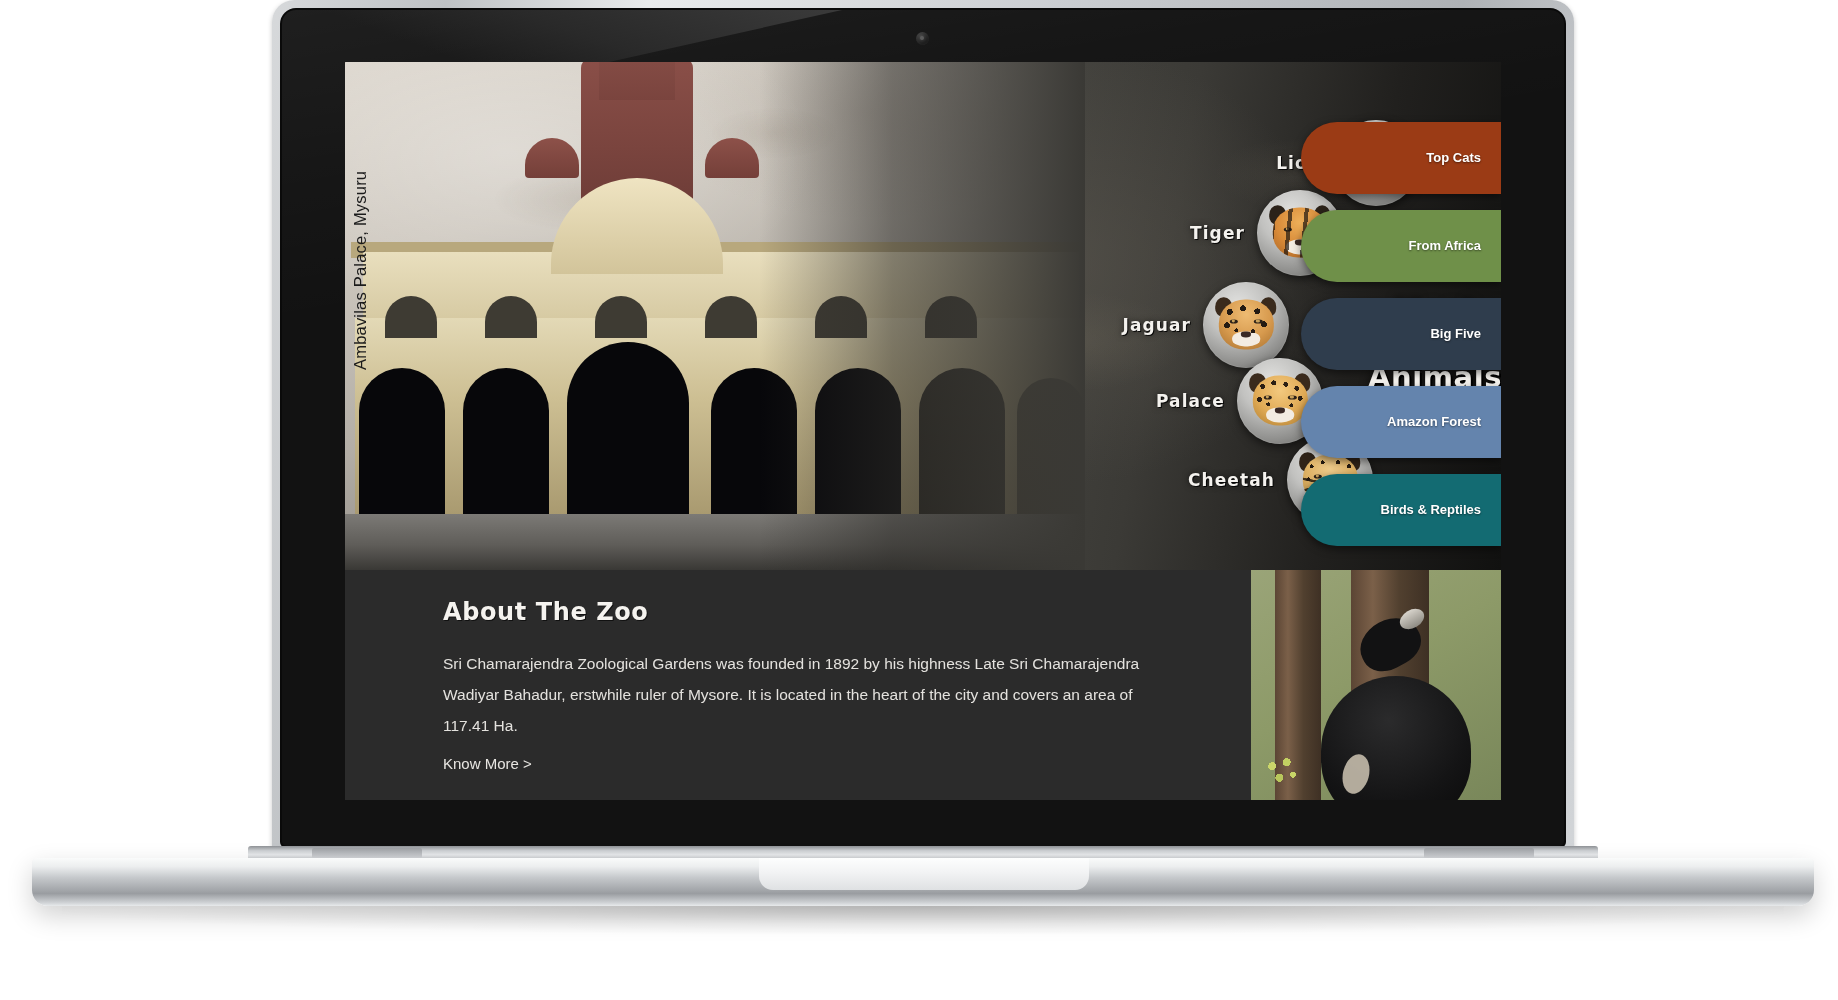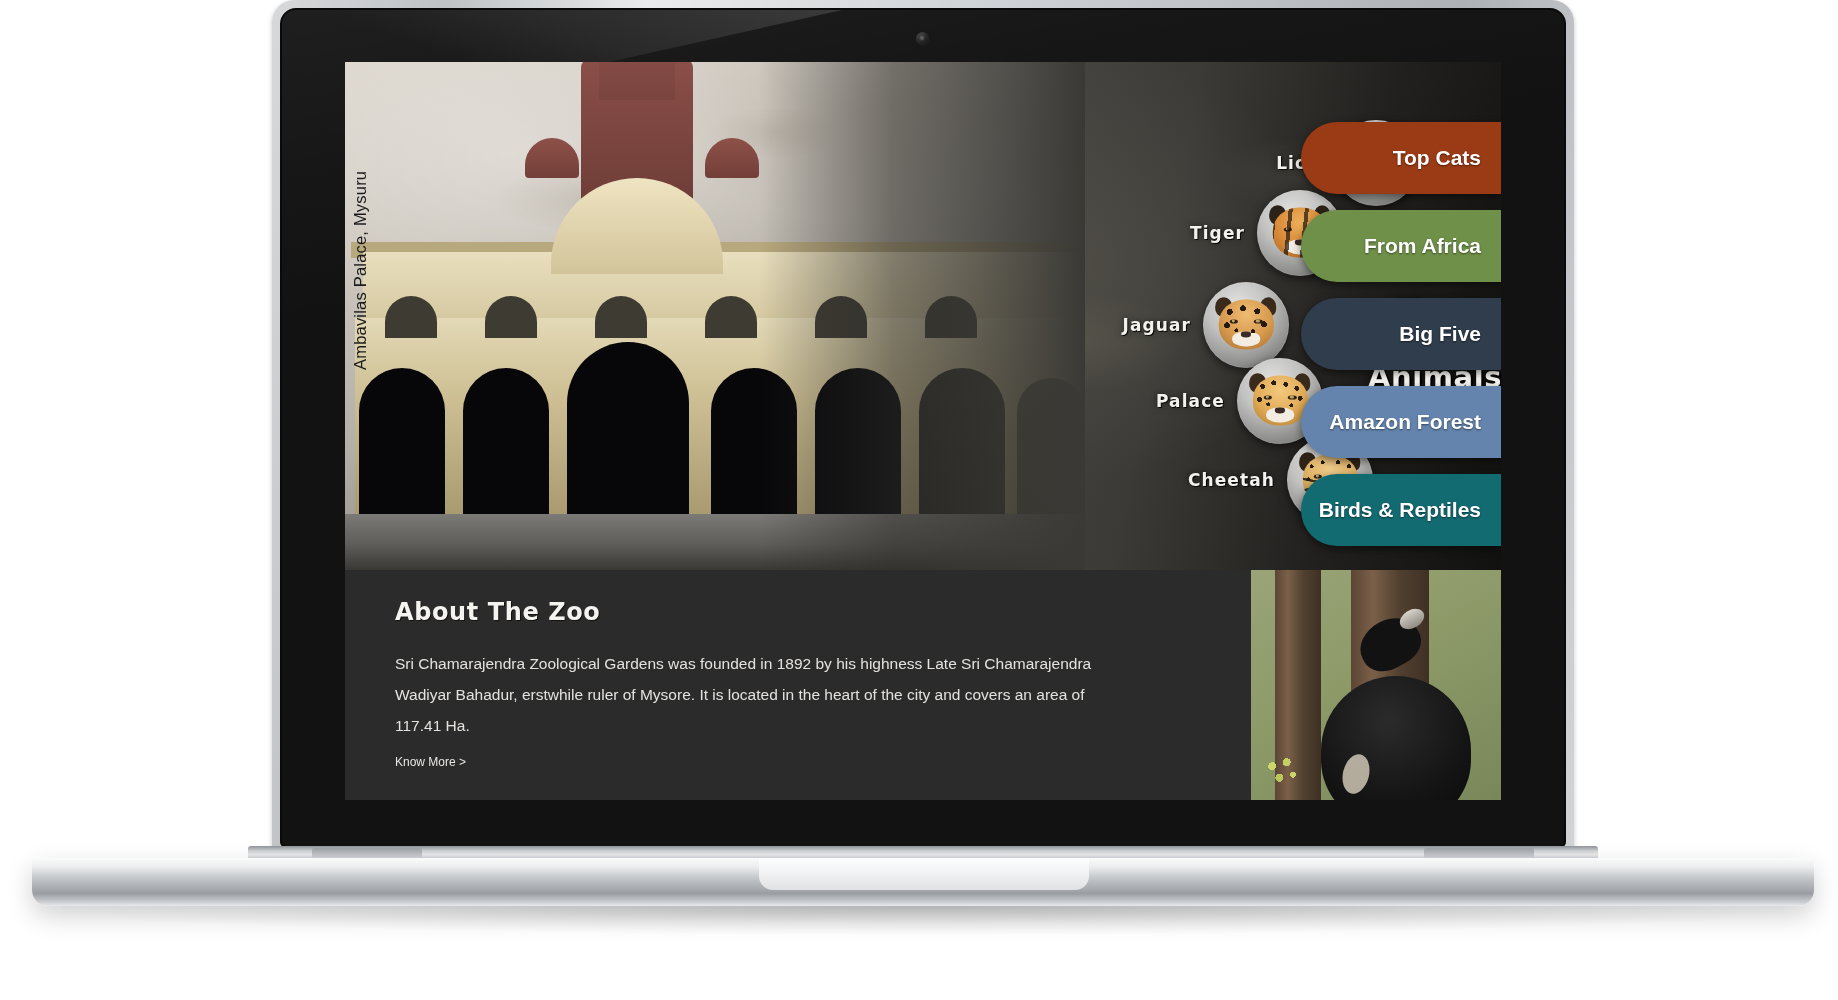--- a/index.html
+++ b/index.html
@@ -170,30 +170,30 @@
   .meet{position:absolute;left:1000px;top:230px;width:180px;text-align:center;
        font-family:"DejaVu Sans",sans-serif;font-weight:700;font-size:29px;line-height:34px;
        color:#f7f5f1;letter-spacing:.6px;
        text-shadow:2px 2px 0 rgba(0,0,0,.9),0 0 10px rgba(0,0,0,.7);}
 
   
   .nav{position:absolute;right:0;top:60px;width:200px;}
   .pill{position:relative;width:200px;height:72px;border-radius:36px 0 0 36px;margin-bottom:16px;
        display:flex;align-items:center;justify-content:flex-end;
        box-shadow:0 3px 9px rgba(0,0,0,.5);}
-  .pill span{font-weight:700;font-size:21px;line-height:22px;color:#fff;text-align:right;
+  .pill span{font-weight:700;font-size:13px;line-height:22px;color:#fff;text-align:right;
        padding-right:20px;text-shadow:0 1px 2px rgba(0,0,0,.5);}
 
   
   .about{position:relative;width:1156px;height:230px;background:#2b2b2b;display:flex;}
-  .about-txt{flex:1;padding:28px 0 0 50px;}
+  .about-txt{flex:1;padding:28px 0 0 50px;margin-left:48px;}
   .about-h{font-family:"DejaVu Sans",sans-serif;font-weight:700;font-size:24px;color:#f5f3ef;
        letter-spacing:.6px;margin:0 0 22px 0;text-shadow:1px 1px 0 rgba(0,0,0,.6);}
   .about-p{font-size:15.5px;line-height:31px;color:#e4e2de;max-width:740px;margin:0;}
-  .about-link{display:inline-block;margin-top:14px;font-size:12px;color:#e8e6e2;text-decoration:none;}
+  .about-link{display:inline-block;margin-top:14px;font-size:15px;color:#e8e6e2;text-decoration:none;}
   .about-img{width:250px;height:230px;position:relative;overflow:hidden;background:#8f9a6a;}
   .bg-green{position:absolute;inset:0;background:linear-gradient(150deg,#9aa478 0%,#8d9a68 45%,#79875a 100%);}
   .trunk{position:absolute;top:0;height:100%;background:linear-gradient(90deg,#5b4534 0%,#7b6049 28%,#51402f 62%,#3e3024 100%);}
   .trunk.t1{left:24px;width:46px;}
   .trunk.t2{left:100px;width:78px;}
   .bear{position:absolute;left:70px;bottom:-26px;width:150px;height:150px;border-radius:50% 50% 44% 44%;
        background:radial-gradient(circle at 45% 30%,#2b2b2c 0%,#141415 60%,#090909 100%);}
   .bear-head{position:absolute;left:108px;top:50px;width:62px;height:48px;border-radius:50% 50% 42% 42%;
        transform:rotate(-28deg);background:#121213;}
   .bear-snout{position:absolute;left:148px;top:40px;width:26px;height:18px;border-radius:50%;

